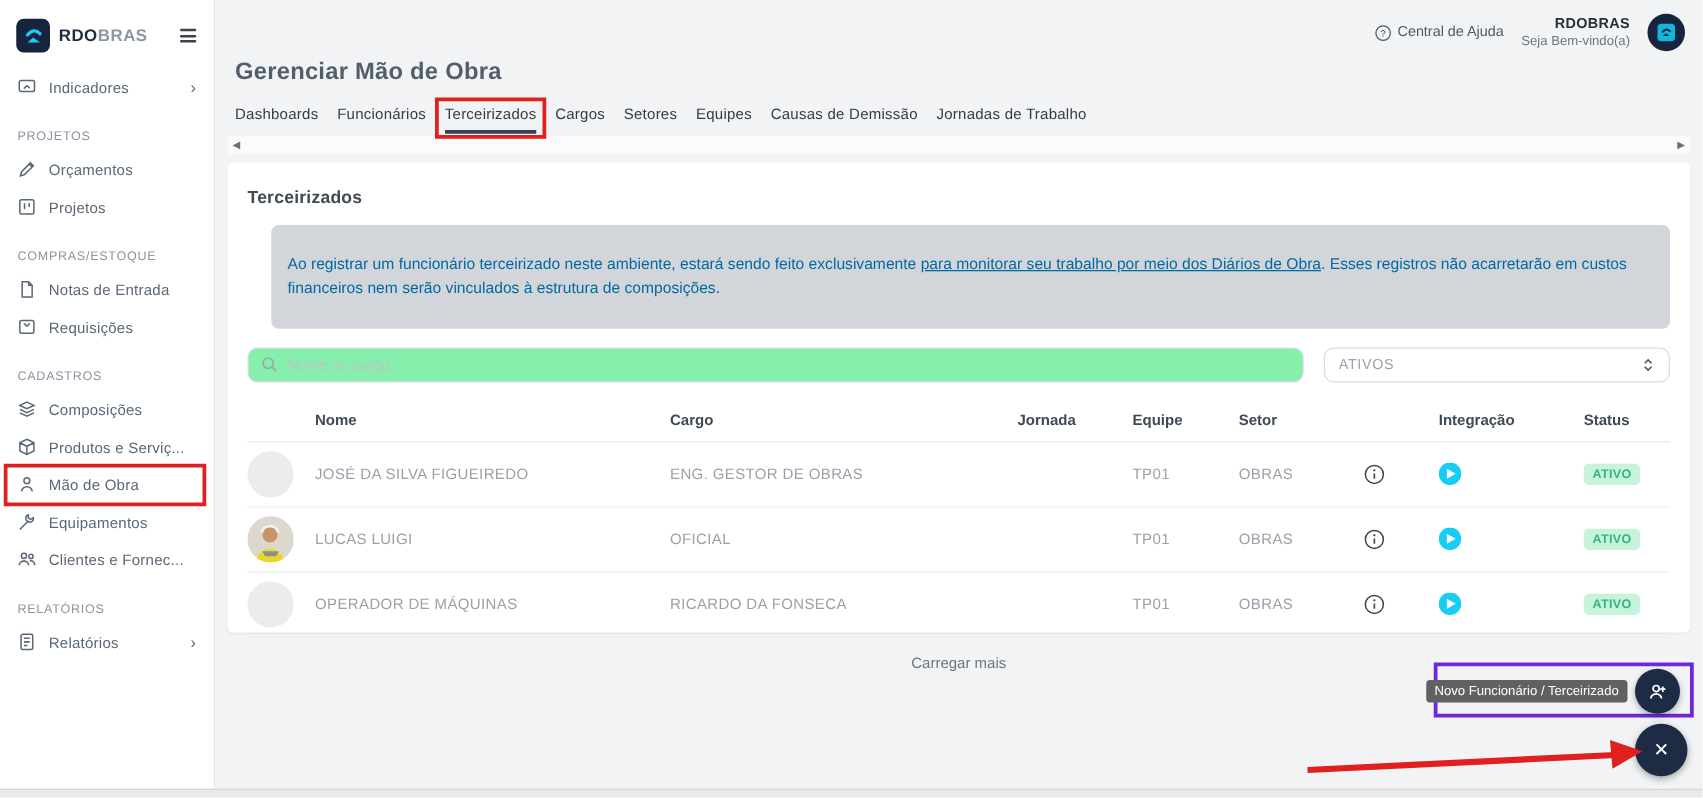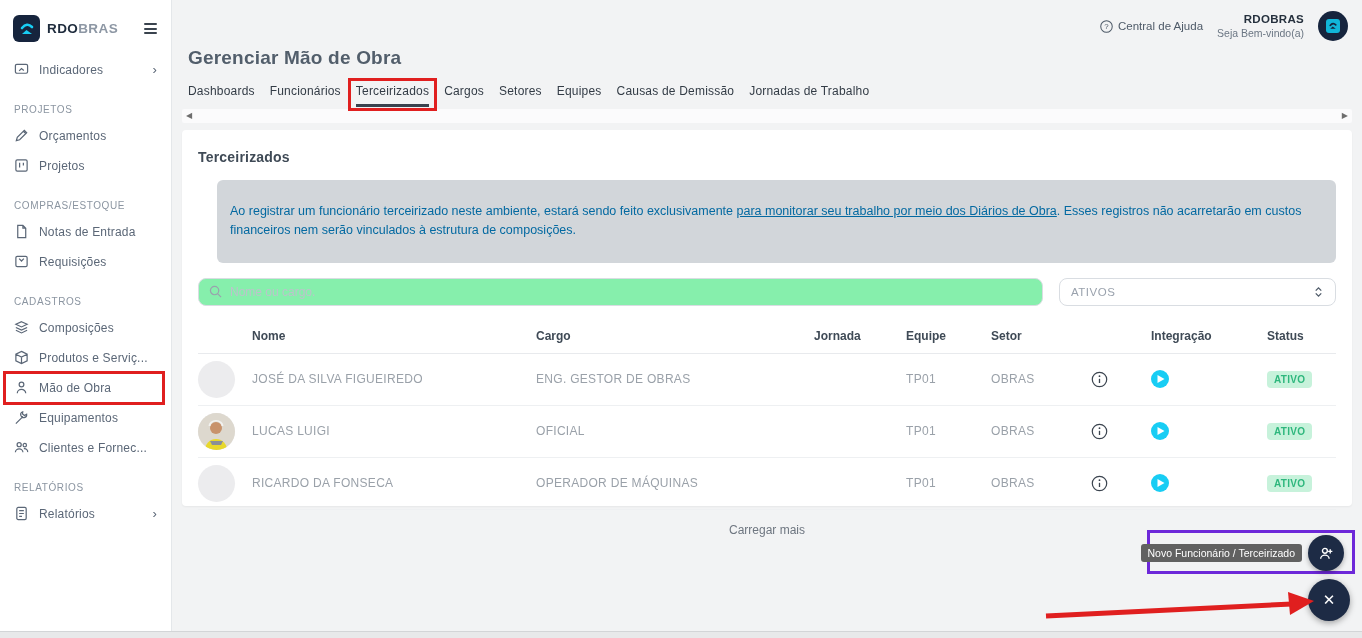--- a/index.html
+++ b/index.html
@@ -348,22 +348,22 @@
         <svg width="18" height="18" viewBox="0 0 18 18">
             <circle cx="9" cy="9" r="9" fill="#18cdf4"></circle>
             <polygon points="6.5,5 13.5,9 6.5,13" fill="#fff"></polygon>
           </svg>
       </span>
       <span><span class="badge">ATIVO</span></span>
     </div>
 
     <div class="tgrid trow">
       <span class="avatar-cell"></span>
+      <span>OPERADOR DE MÁQUINAS</span>
       <span>RICARDO DA FONSECA</span>
-      <span>OPERADOR DE MÁQUINAS</span>
       <span></span>
       <span>TP01</span>
       <span>OBRAS</span>
       <span class="icon-btn">
         <svg width="17" height="17" viewBox="0 0 17 17">
             <circle cx="8.5" cy="8.5" r="7.2" fill="none" stroke="#3a434e" stroke-width="1.2"></circle>
             <line x1="8.5" y1="7.8" x2="8.5" y2="12" stroke="#3a434e" stroke-width="1.3"></line>
             <circle cx="8.5" cy="5.2" r="0.9" fill="#3a434e"></circle>
           </svg>
       </span>

